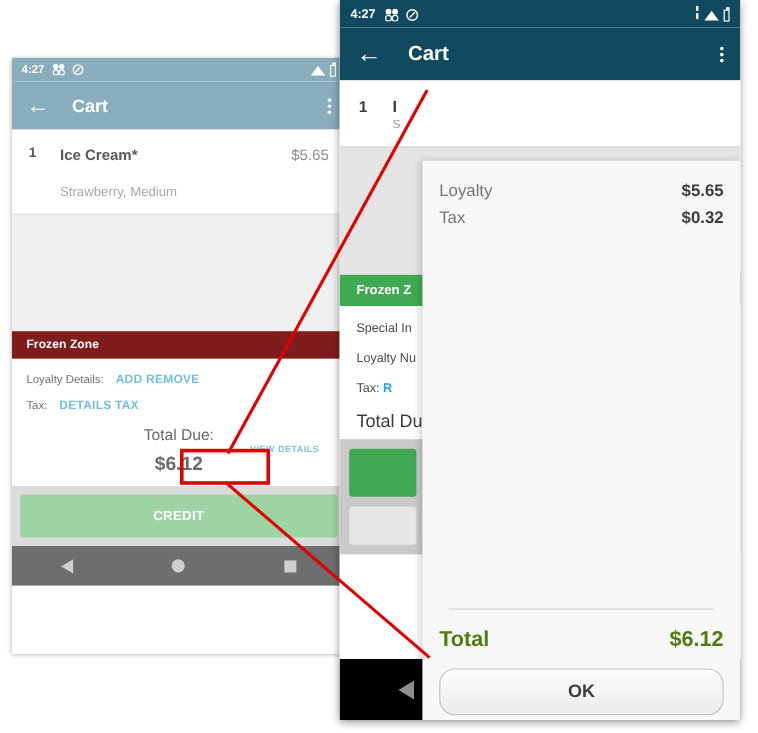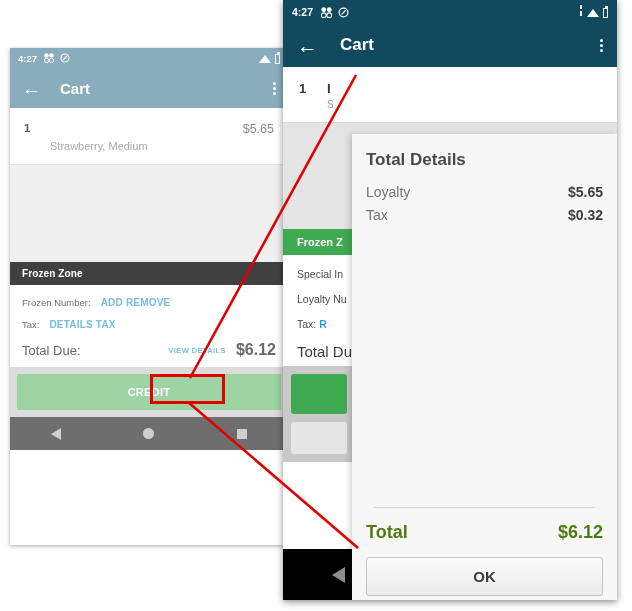--- a/index.html
+++ b/index.html
@@ -40,30 +40,30 @@
     padding: 14px 14px 12px 14px;
   }
   .a-item .qty { width: 26px; font-size: 11.5px; font-weight: bold; color: #5a5a5a; }
   .a-item .nm { flex: 1; }
   .a-item .nm .t { font-size: 12.5px; font-weight: bold; color: #5a5a5a; }
   .a-item .nm .s { font-size: 11px; color: #a8a8a8; margin-top: 18px; }
   .a-item .pr { font-size: 12.5px; color: #8c8c8c; }
 
   .a-gap { background: #efefef; height: 98px; border-top: 1px solid #e2e2e2; }
   .a-zone {
-    background: #404040; color: #ffffff;
+    background: #7f1d1d; color: #ffffff;
     font-size: 10px; font-weight: bold;
     padding: 6px 12px; letter-spacing: .1px;
   }
   .a-details { background: #fff; padding: 12px 12px 8px 12px; }
   .a-row { display: flex; align-items: center; margin-bottom: 11px; font-size: 9.5px; color: #6f6f6f; }
   .a-row .lbl { color: #6f6f6f; }
   .a-row .rule { flex: 1; border-bottom: 1px solid #dddddd; margin-left: 6px; height: 1px; }
   .a-link { color: #74bde0; font-weight: bold; font-size: 10px; margin-left: 10px; letter-spacing: .2px; }
-  .a-total-row { display: flex; align-items: center; margin-top: 2px; }
+  .a-total-row { display: flex; align-items: center; margin-top: 2px; flex-direction: column; }
   .a-total-row .lbl { font-size: 13px; color: #6a6a6a; }
   .a-total-row .vd { margin-left: auto; color: #7ec1e2; font-size: 7.5px; font-weight: bold; letter-spacing: .4px; margin-right: 10px; }
   .a-total-row .amt { font-size: 16px; font-weight: bold; color: #6a6a6a; }
 
   .a-actions { background: #dcdcdc; padding: 7px; }
   .a-actbtn-row { display: flex; gap: 7px; }
   .a-btn {
     flex: 1; background: #9ed3a4; color: #ffffff;
     text-align: center; padding: 12px 0;
     font-size: 11px; font-weight: bold; border-radius: 2px; letter-spacing: .3px;
@@ -135,21 +135,21 @@
   #dialog h2 { font-size: 17px; color: #4a4a4a; margin-bottom: 14px; }
   .d-line { display: flex; font-size: 14px; margin-bottom: 7px; }
   .d-line .k { color: #757575; }
   .d-line .v { margin-left: auto; font-weight: bold; color: #3d3d3d; }
   .d-spacer { flex: 1; }
   .d-hr { border-top: 1px solid #d4d4d4; margin: 0 8px 14px 8px; }
   .d-total { display: flex; font-size: 18px; font-weight: bold; color: #4d7c0f; margin-bottom: 14px; }
   .d-total .v { margin-left: auto; }
   .d-ok {
     background: linear-gradient(#fbfbfb, #ececec);
-    border: 1px solid #c4c4c4; border-radius: 3px;
+    border: 1px solid #c4c4c4; border-radius: 13px;
     text-align: center; padding: 10px 0;
     font-size: 15px; font-weight: bold; color: #3d3d3d;
   }
 
   
   #anno { position: absolute; inset: 0; pointer-events: none; }
   #redbox {
     position: absolute; left: 150px; top: 374px;
     width: 75px; height: 30px;
     border: 3px solid #e00000;
@@ -198,32 +198,33 @@
             <i></i>
             <i></i>
             <i></i>
           </span>
       </span>
     </div>
 
     <div class="a-item">
       <div class="qty">1</div>
       <div class="nm">
+        <div class="t">Ice Cream*</div>
         <div class="s">Strawberry, Medium</div>
       </div>
       <div class="pr">$5.65</div>
     </div>
 
     <div class="a-gap"></div>
 
     <div class="a-zone">Frozen Zone</div>
 
     <div class="a-details">
       <div class="a-row">
-        <span class="lbl">Frozen Number:</span>
+        <span class="lbl">Loyalty Details:</span>
         <span class="a-link">ADD REMOVE</span>
       </div>
       <div class="a-row">
         <span class="lbl">Tax:</span>
         <span class="a-link">DETAILS TAX</span>
       </div>
       <div class="a-total-row">
         <span class="lbl">Total Due:</span>
         <span class="vd">VIEW DETAILS</span>
         <span class="amt">$6.12</span>
@@ -303,21 +304,20 @@
           <span class="b-link">R</span>
         </div>
         <div class="b-total">Total Du</div>
       </div>
       <div class="b-actions">
         <div class="b-btn"></div>
         <div class="b-btn2"></div>
       </div>
 
       <div id="dialog">
-        <h2>Total Details</h2>
         <div class="d-line">
           <span class="k">Loyalty</span>
           <span class="v">$5.65</span>
         </div>
         <div class="d-line">
           <span class="k">Tax</span>
           <span class="v">$0.32</span>
         </div>
         <div class="d-spacer"></div>
         <div class="d-hr"></div>

